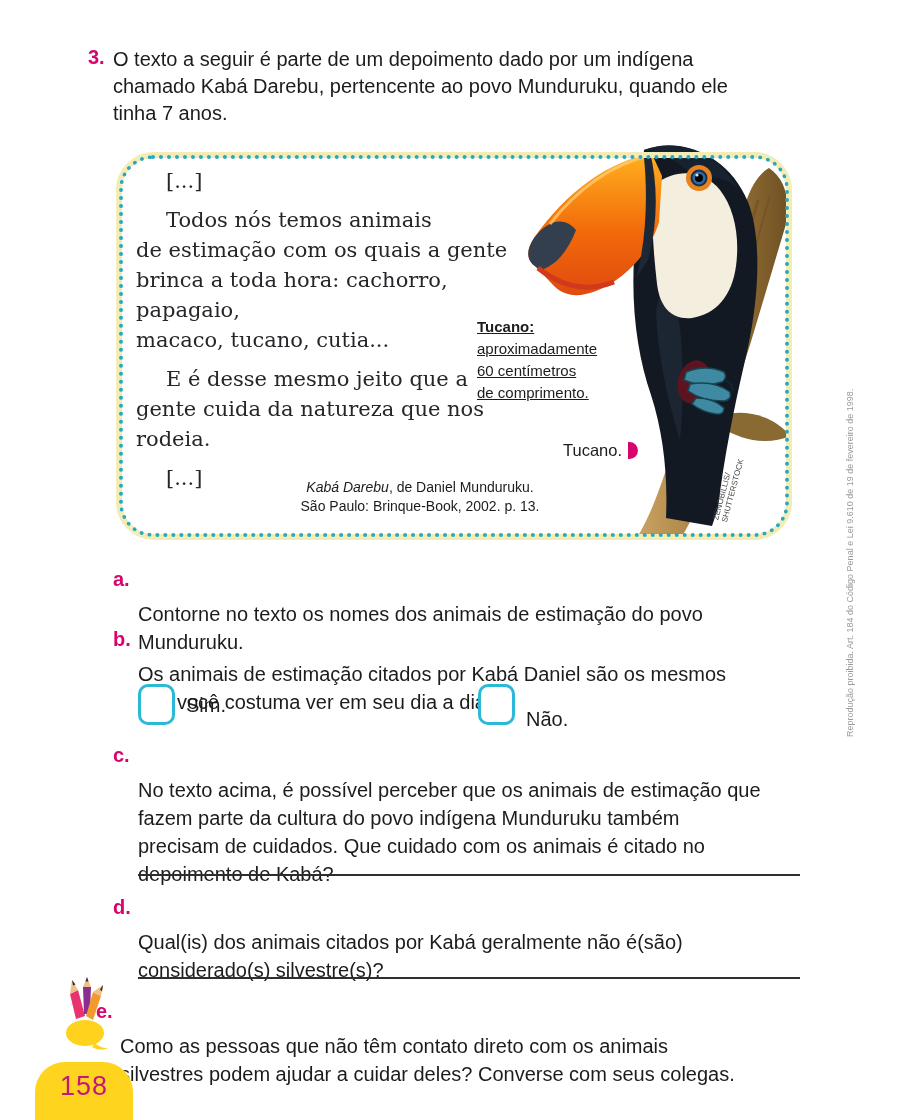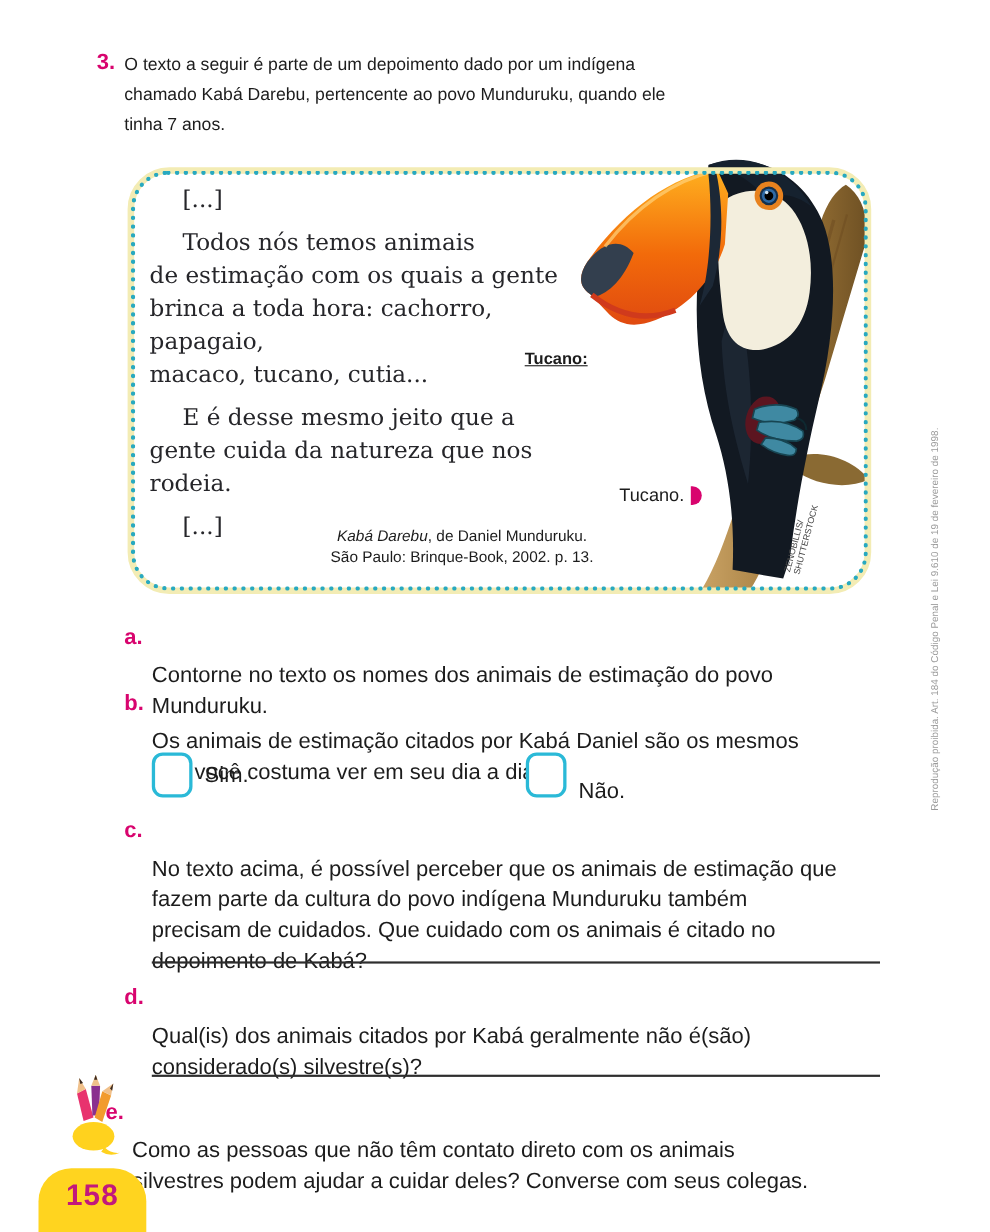--- a/index.html
+++ b/index.html
@@ -4,21 +4,21 @@
 <style>
   html,body{margin:0;padding:0;background:#fff;}
   #page{
     position:relative;width:900px;height:1120px;background:#fff;overflow:hidden;
     font-family:"Liberation Sans",sans-serif;color:#1c1c1c;
   }
   .abs{position:absolute;}
   .pre{white-space:pre-line;}
   
   .qnum{font-weight:bold;color:#d8046e;font-size:20px;}
-  .qtext{font-size:16px;line-height:27px;}
+  .qtext{font-size:20px;line-height:27px;}
   
   .quote-border{left:118px;top:154px;width:672px;height:384px;z-index:3;pointer-events:none;}
   .quote-border::before{content:"";position:absolute;inset:-2px;border:6px solid #f3ecb4;border-radius:38px;}
   .quote-border::after{content:"";position:absolute;inset:1px;border:4px dotted #28a9c0;border-radius:34px;}
   .quote-text{left:136px;top:166px;width:392px;z-index:2;
     font-family:"DejaVu Serif","Liberation Serif",serif;font-size:21px;line-height:30px;color:#26262a;}
   .quote-text p{margin:0 0 9px 0;text-indent:30px;white-space:pre-line;}
   .attribution{left:210px;top:478px;width:420px;text-align:center;font-size:14px;line-height:19px;z-index:2;}
   .caption{left:477px;top:316px;width:150px;font-size:15px;line-height:22px;z-index:2;text-decoration:underline;}
   .caption b{font-weight:bold;}
@@ -29,21 +29,21 @@
   .letter{font-weight:bold;color:#d8046e;font-size:20px;}
   .itext{font-size:20px;line-height:28px;margin-top:32px;}
   .checkbox{width:37px;height:41px;border:3px solid #2ab9d7;border-radius:10px;background:#fff;box-sizing:border-box;}
   .cblabel{font-size:20px;}
   .answer-line{height:0;border-top:2px solid #2e2e2e;}
   
   .side-note{left:842px;top:385px;height:355px;width:16px;display:flex;align-items:center;justify-content:center;
     writing-mode:vertical-rl;transform:rotate(180deg);font-size:9px;color:#9a9a9a;white-space:nowrap;}
   .page-tab{left:35px;top:1062px;width:98px;height:58px;background:#ffd41f;border-radius:30px 30px 0 0;
     display:flex;justify-content:center;}
-  .page-num{color:#c2187c;font-weight:bold;font-size:27px;margin-top:9px;letter-spacing:1px;}
+  .page-num{color:#c2187c;font-weight:normal;font-size:27px;margin-top:9px;letter-spacing:1px;}
 </style>
 </head>
 <body>
 
 <div id="page">
 
   <span class="abs qnum" style="left:88px;top:46px;">3.</span>
   <div class="abs qtext pre" style="left:113px;top:46px;width:700px;">O texto a seguir é parte de um depoimento dado por um indígena
 chamado Kabá Darebu, pertencente ao povo Munduruku, quando ele
 tinha 7 anos.</div>
@@ -61,20 +61,23 @@
     <p>[...]</p>
   </div>
 
   <div class="abs attribution">
     <i>Kabá Darebu</i><span>, de Daniel Munduruku.</span>
     <div>São Paulo: Brinque-Book, 2002. p. 13.</div>
   </div>
 
   <div class="abs caption">
     <b>Tucano:</b>
+    <div class="pre">aproximadamente
+60 centímetros
+de comprimento.</div>
   </div>
 
   <div class="abs photo-label">
     <span>Tucano.</span>
     <span class="label-marker"></span>
   </div>
 
   <svg class="abs toucan" width="285" height="400" viewBox="0 0 285 400">
     <defs>
       <linearGradient id="beakGrad" x1="0" y1="0" x2="0" y2="1">

